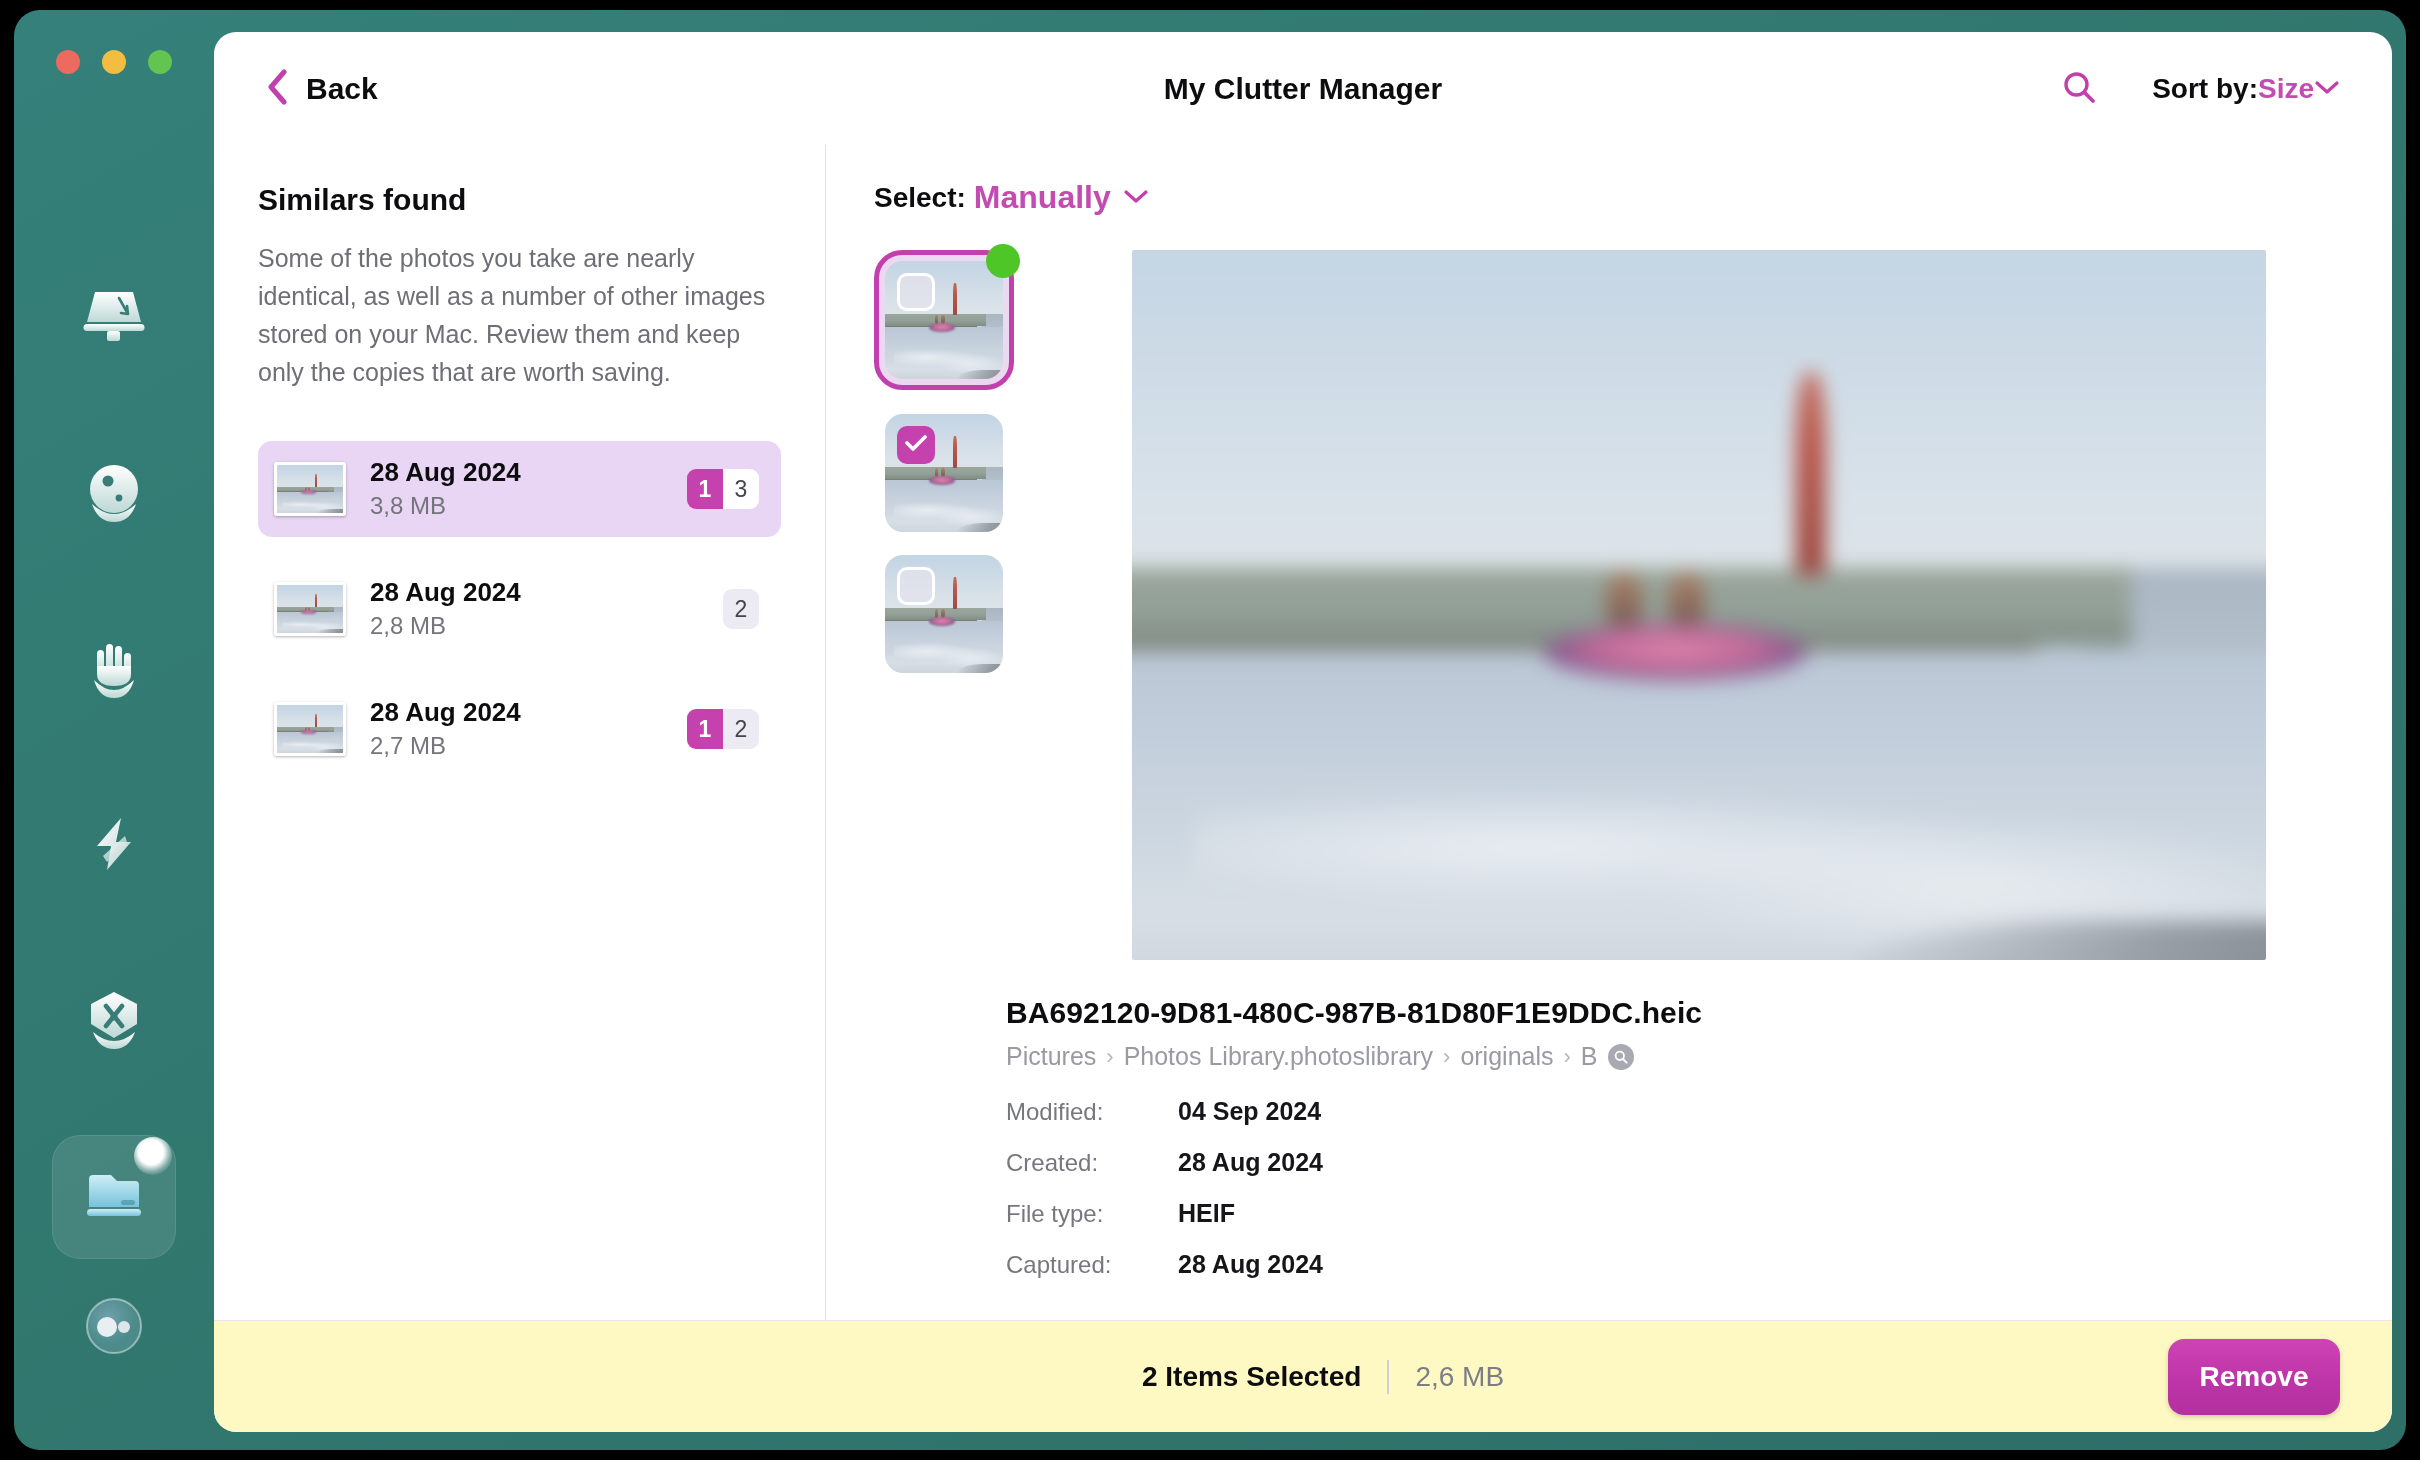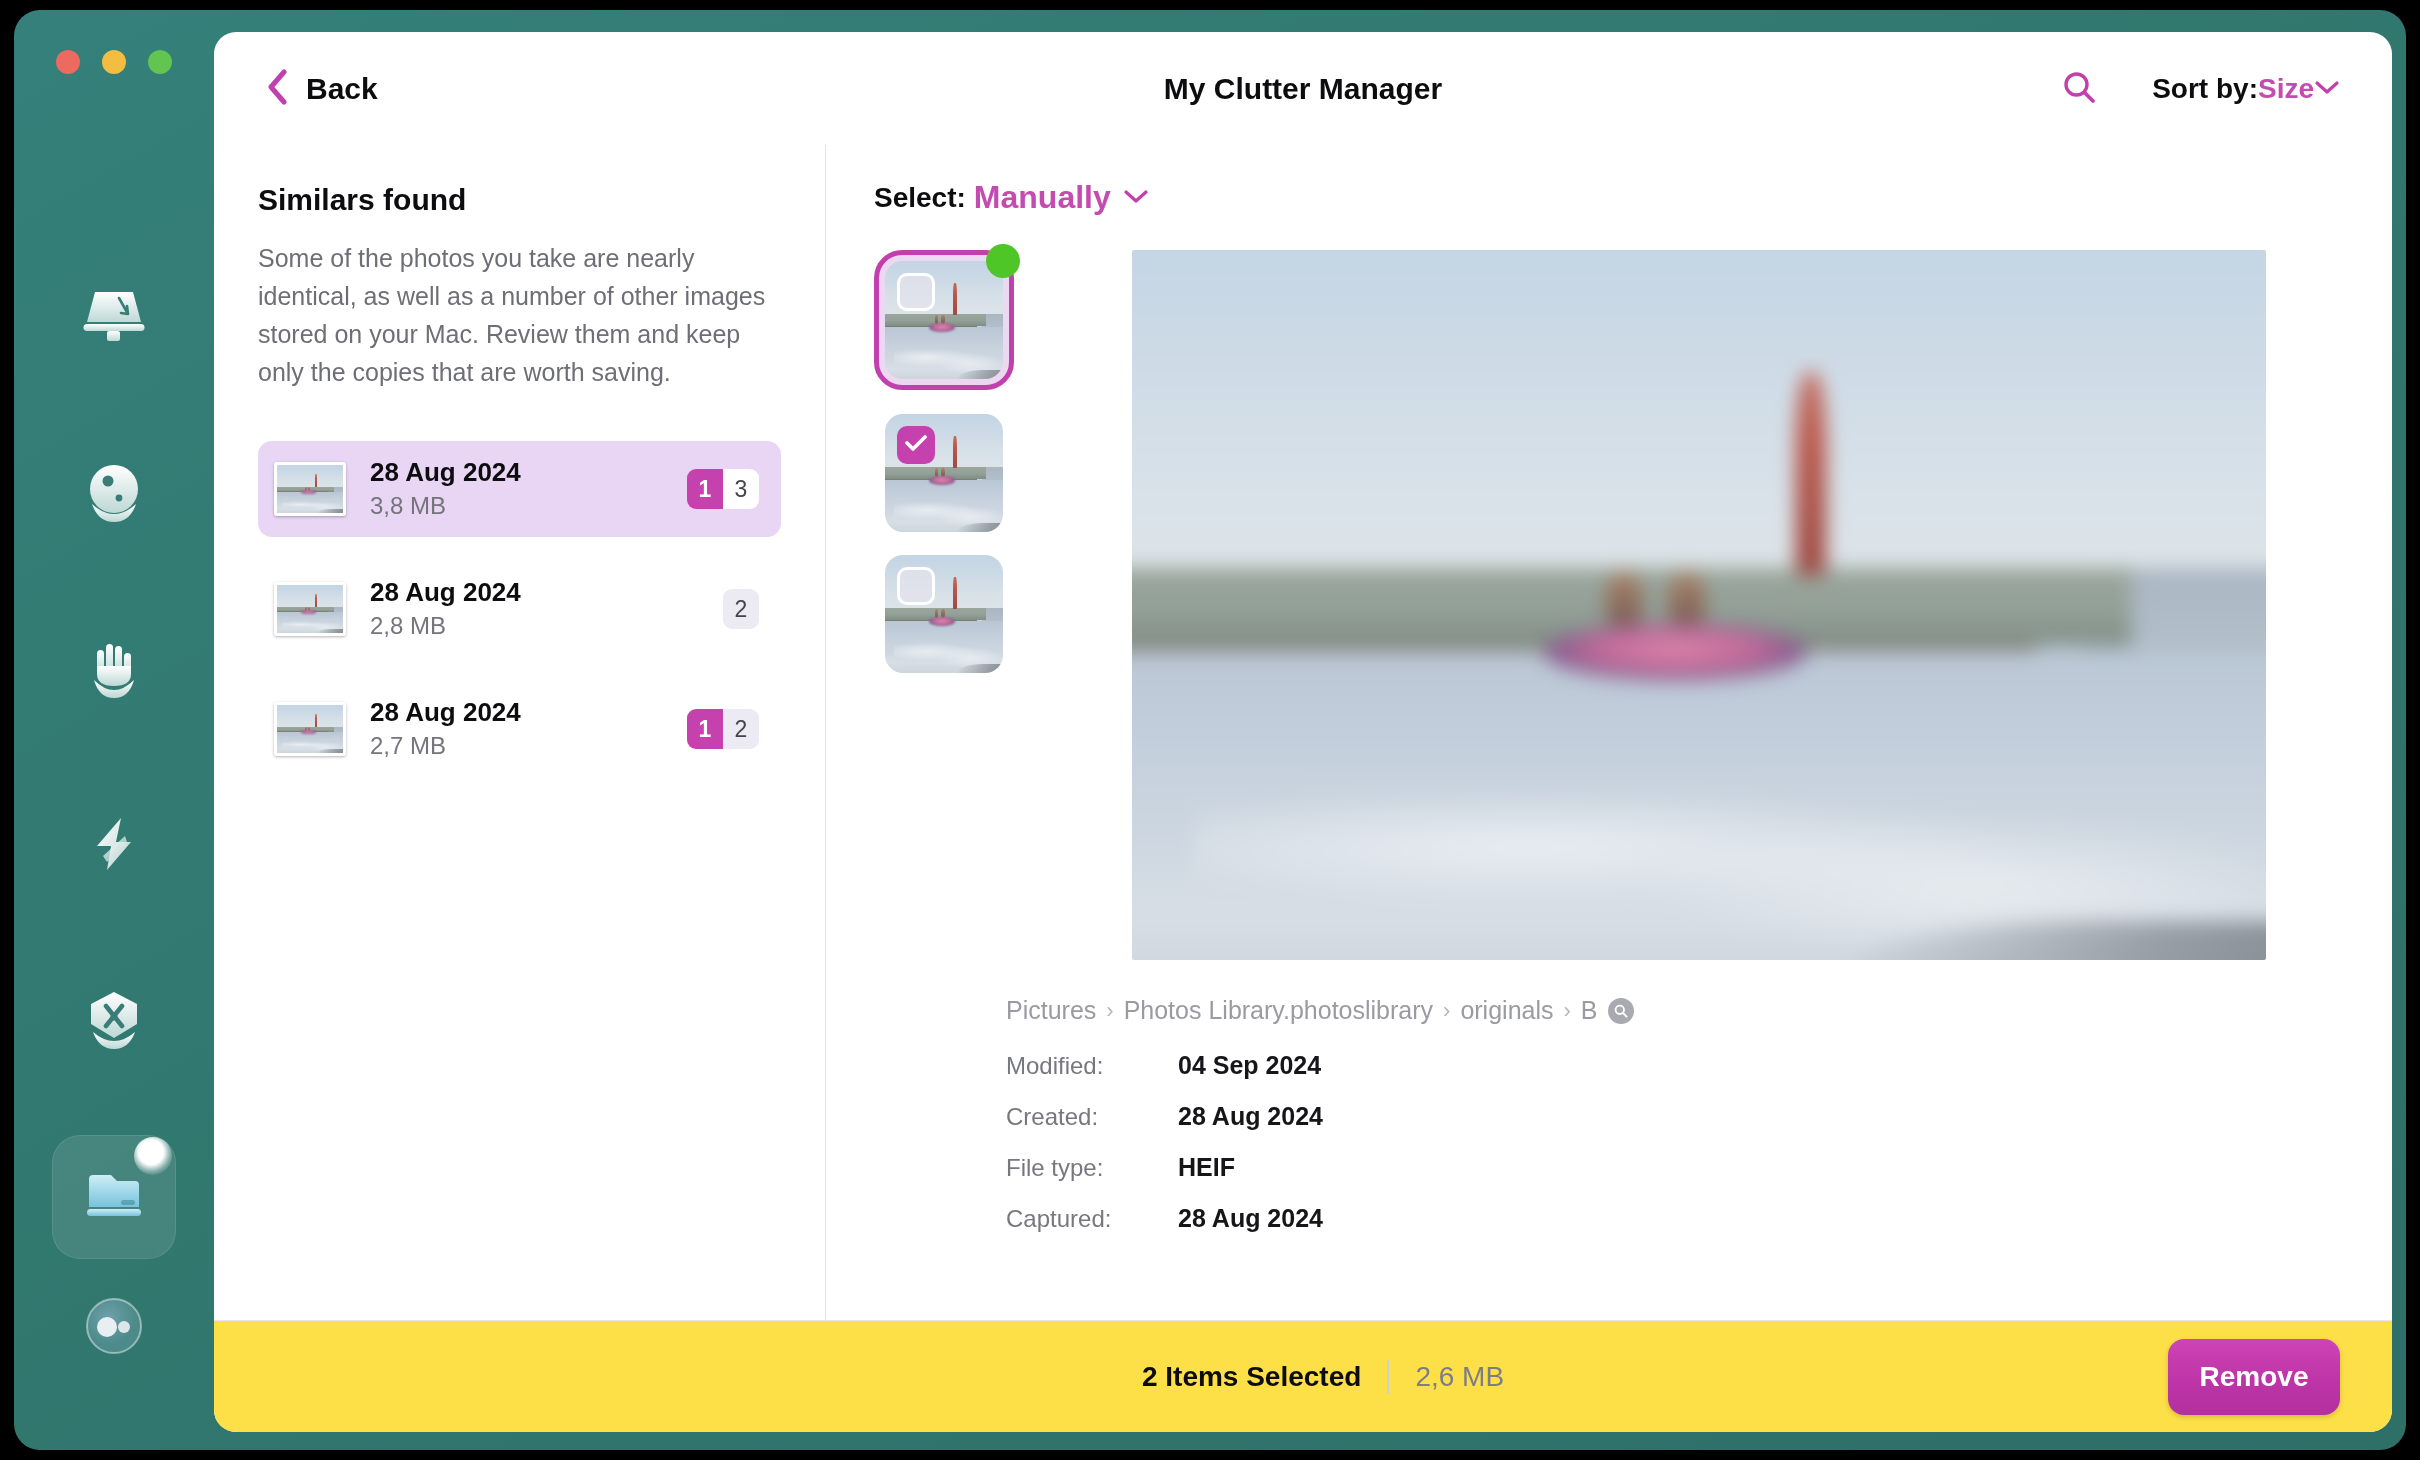--- a/index.html
+++ b/index.html
@@ -222,21 +222,21 @@
   }
 
   .meta-table { margin-top: 26px; }
   .meta-row { display: flex; align-items: baseline; height: 51px; }
   .meta-key { width: 172px; flex: 0 0 172px; font-size: 24px; color: #77777f; }
   .meta-val { font-size: 25px; font-weight: 600; color: #16161a; }
 
   
   .footer {
     flex: 0 0 112px; height: 112px;
-    background: #fde047;
+    background: #fef9c3;
     border-top: 1px solid #e6e6ec;
     display: flex; align-items: center;
     position: relative;
   }
   .footer-center {
     position: absolute; left: 0; right: 0;
     display: flex; align-items: center; justify-content: center; gap: 26px;
     pointer-events: none;
     padding-left: 40px;
   }
@@ -675,20 +675,21 @@
                   <div class="p2"></div>
                   <div class="boat"></div>
                 <div class="foam1"></div>
                   <div class="foam2"></div>
                   <div class="sand"></div>
               </div>
             </div>
           </div>
 
           <div class="file-block" style="margin-left:132px;">
+            <div class="file-name">BA692120-9D81-480C-987B-81D80F1E9DDC.heic</div>
             <div class="file-path">
               <span>Pictures</span>
               <span class="path-sep">›</span>
               <span>Photos Library.photoslibrary</span>
               <span class="path-sep">›</span>
               <span>originals</span>
               <span class="path-sep">›</span>
               <span>B</span>
               <span class="reveal-icon">
                 <svg width="16" height="16" viewBox="0 0 16 16">

